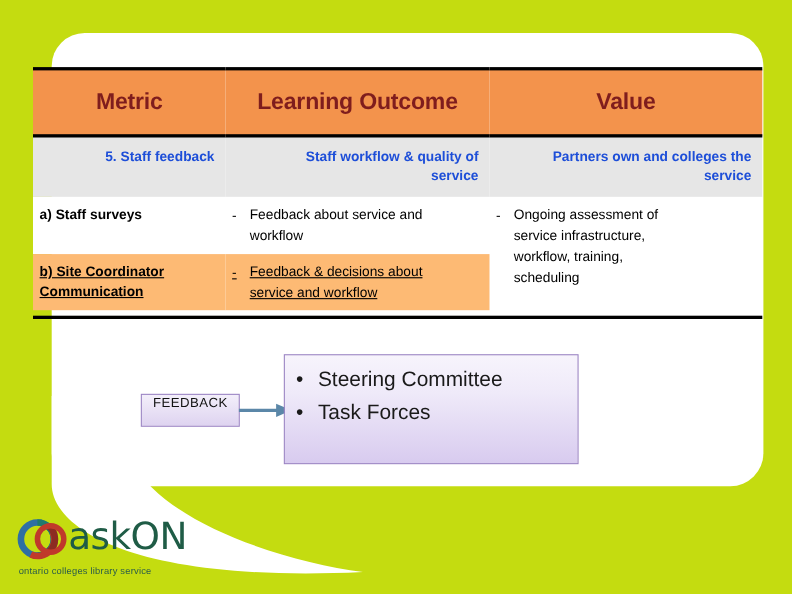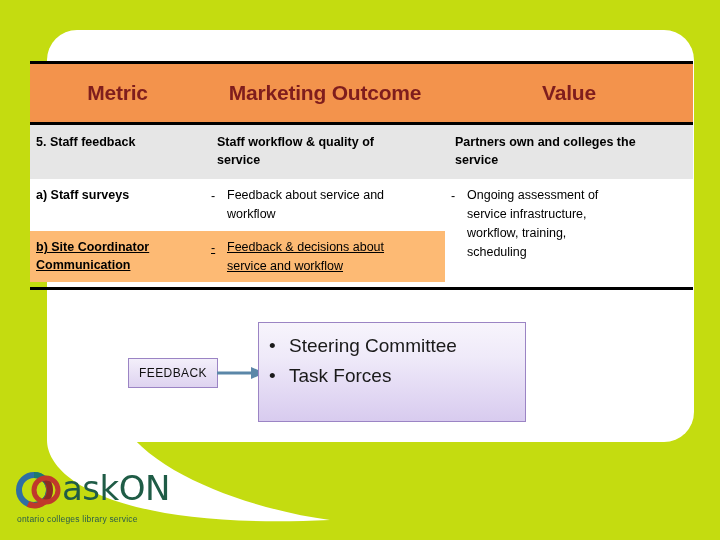--- a/index.html
+++ b/index.html
@@ -69,23 +69,24 @@
     letter-spacing: -0.2px;
   }
   th.col-metric   { width: 175px; text-align: center; }
   th.col-outcome  { width: 240px; text-align: center; }
   th.col-value    { width: 248px; text-align: center; }
 
   .row-5 td {
     background: #e6e6e6;
     font-size: 12.5px;
     font-weight: bold;
-    color: #000000;
+    color: #1d4ed8;
     line-height: 1.45;
     padding: 8px 10px 10px 16px;
+    text-align: right;
   }
   .row-5 td.cell-metric  { padding-left: 6px; }
   .row-5 td.cell-outcome { padding-left: 12px; }
   .row-5 td.cell-value   { padding-left: 10px; }
 
   .row-a td, .row-b td {
     font-size: 12.5px;
     line-height: 1.5;
     color: #000;
     padding: 7px 8px 7px 6px;
@@ -132,21 +133,21 @@
   
   .feedback-box {
     position: absolute;
     left: 128px;
     top: 358px;
     width: 90px;
     height: 30px;
     background: linear-gradient(to bottom, #f3effa 0%, #ded3f0 100%);
     border: 1px solid #9b84c4;
     display: flex;
-    align-items: center;
+    align-items: flex-start;
     justify-content: center;
     font-size: 12px;
     color: #111;
     letter-spacing: 0.4px;
     box-sizing: border-box;
   }
   .arrow-svg {
     position: absolute;
     left: 217px;
     top: 363px;
@@ -218,21 +219,21 @@
   <svg class="bubble-tail" viewBox="0 0 500 180" preserveAspectRatio="none">
     <path d="M 47 0 L 47 80 C 47 120 120 170 330 160 C 255 150 150 115 120 60 L 120 0 Z" fill="#ffffff"></path>
   </svg>
 
   <div class="bubble-card"></div>
 
   <table class="metrics-table">
     <tbody>
         <tr class="head-row">
       <th class="col-metric">Metric</th>
-      <th class="col-outcome">Marketing Outcome</th>
+      <th class="col-outcome">Learning Outcome</th>
       <th class="col-value">Value</th>
     </tr>
 
     <tr class="row-5">
       <td class="cell-metric">
         <div class="metric-label">5.  Staff feedback</div>
       </td>
       <td class="cell-outcome">
         <div class="metric-label">Staff workflow &amp; quality of</div>
         <div class="metric-label">service</div>

